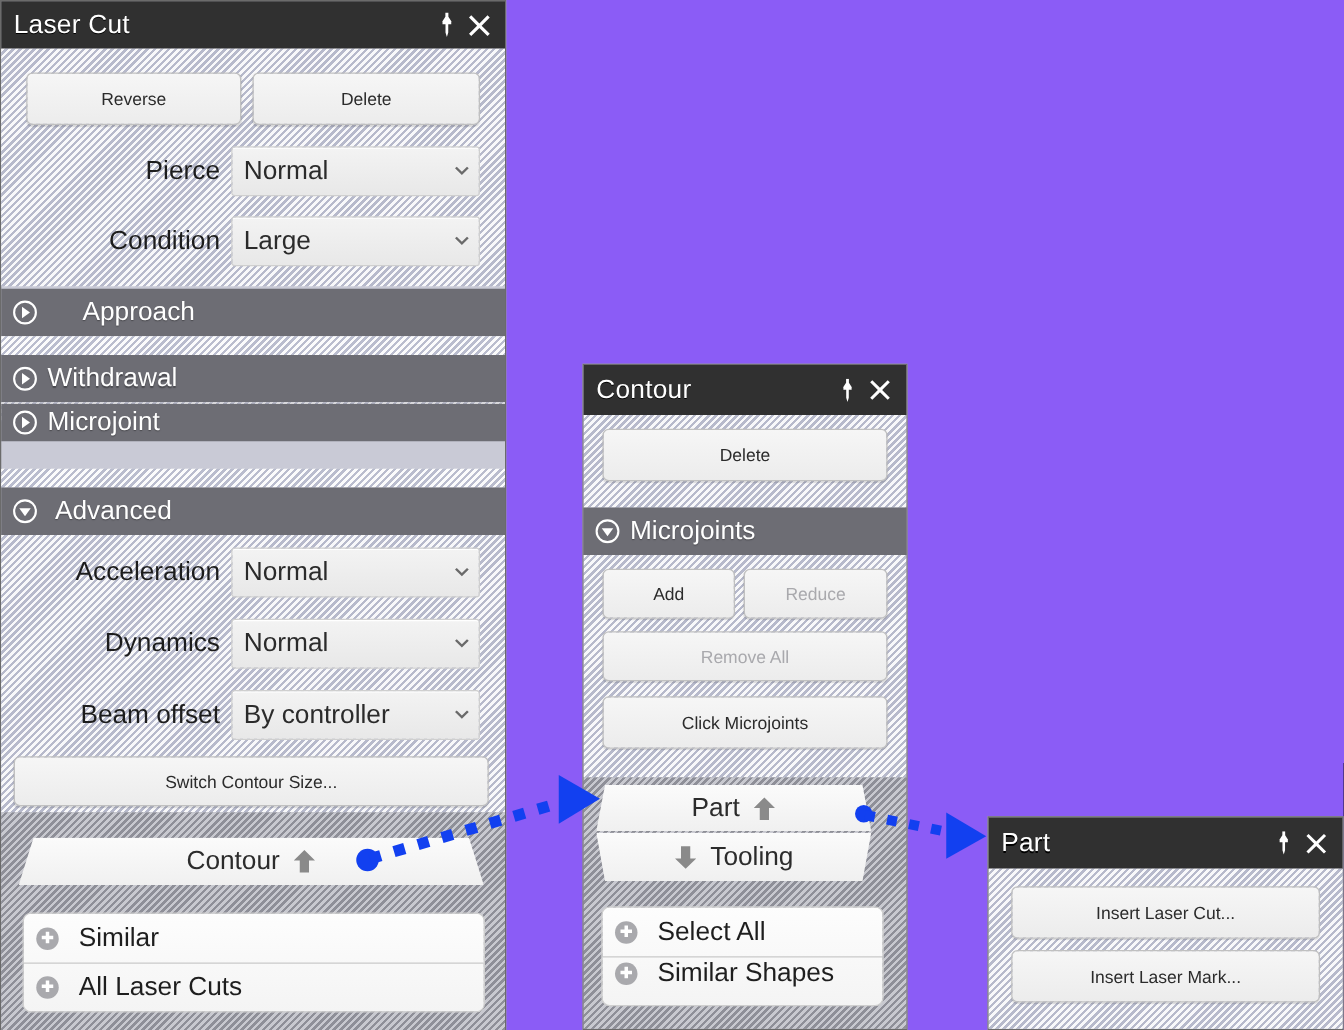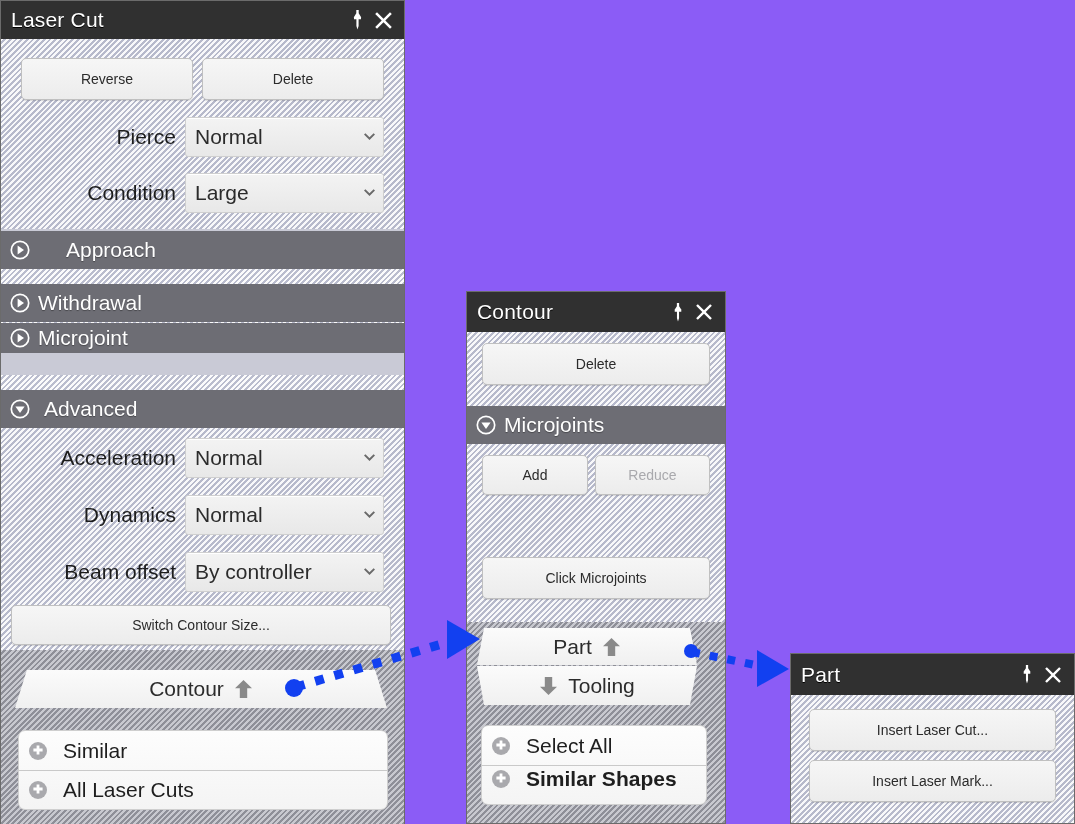--- a/index.html
+++ b/index.html
@@ -274,20 +274,23 @@
       <span>Microjoints</span>
     </div>
 
     <div class="body-hatch" style="position:absolute; left:0; top:152px; width:258px; height:178px;">
       <div class="btn" style="position:absolute; left:15px; top:11px; width:106px; height:40px;">
         <span>Add</span>
       </div>
       <div class="btn disabled" style="position:absolute; left:128px; top:11px; width:115px; height:40px;">
         <span>Reduce</span>
       </div>
+      <div class="btn disabled" style="position:absolute; left:15px; top:61px; width:228px; height:40px;">
+        <span>Remove All</span>
+      </div>
       <div class="btn" style="position:absolute; left:15px; top:113px; width:228px; height:42px;">
         <span>Click Microjoints</span>
       </div>
     </div>
 
     <div class="body-hatch-dark" style="position:absolute; left:0; top:330px; width:258px; height:201px;">
 
       <div class="tab tab-up" style="position:absolute; left:10px; top:6px; width:220px; height:37px;">
         <span>Part</span>
         <svg class="arrow-ico" viewBox="0 0 19 20">
@@ -303,21 +306,21 @@
       </div>
 
       <div class="plus-list" style="position:absolute; left:14px; top:103px; width:226px; height:80px;">
         <div class="plus-item" style="height:39px;">
           <svg class="plus-ico" viewBox="0 0 20 20">
               <circle cx="10" cy="10" r="9" fill="#a9a9ad"></circle>
               <path d="M8.6 4.4h2.8v3.2h3.2v2.8h-3.2v3.2H8.6v-3.2H5.4V7.6h3.2z" fill="#fff"></path>
             </svg>
           <span>Select All</span>
         </div>
-        <div class="plus-item" style="height:27px;font-weight:bold;">
+        <div class="plus-item" style="height:27px;">
           <svg class="plus-ico" viewBox="0 0 20 20">
               <circle cx="10" cy="10" r="9" fill="#a9a9ad"></circle>
               <path d="M8.6 4.4h2.8v3.2h3.2v2.8h-3.2v3.2H8.6v-3.2H5.4V7.6h3.2z" fill="#fff"></path>
             </svg>
           <span>Similar Shapes</span>
         </div>
       </div>
     </div>
   </div>
 

